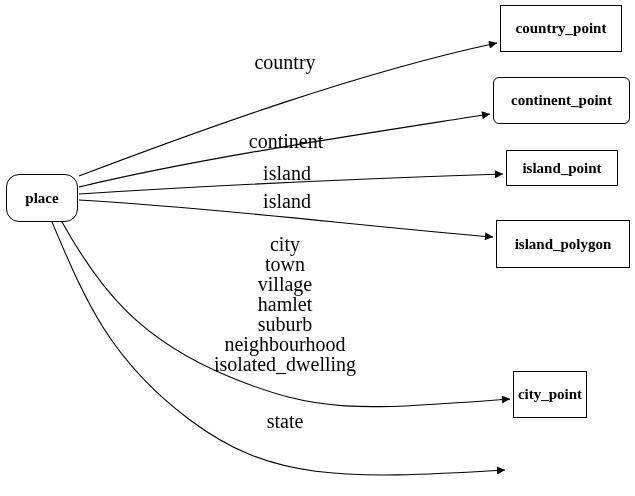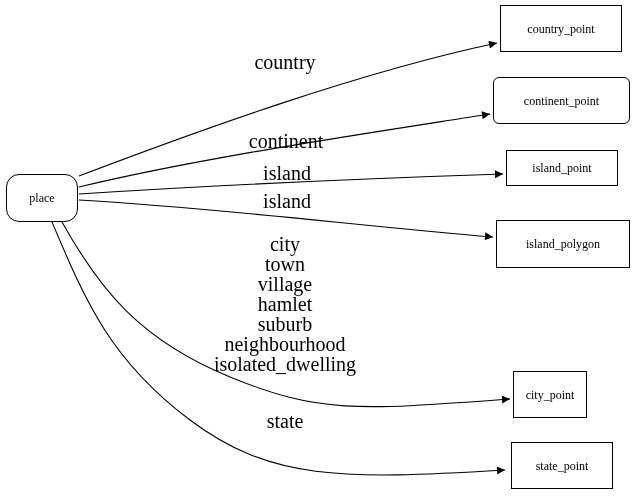--- a/index.html
+++ b/index.html
@@ -29,23 +29,24 @@
     stroke-width: 1.1;
   }
   .node {
     position: absolute;
     box-sizing: border-box;
     border: 1px solid #000000;
     background: #ffffff;
     display: flex;
     align-items: center;
     justify-content: center;
-    font-size: 12px;
+    font-size: 15px;
     line-height: 1;
     white-space: nowrap;
+    font-weight: bold;
   }
   .edge-label {
     position: absolute;
     transform: translate(-50%, -50%);
     font-size: 20px;
     line-height: 20px;
     text-align: center;
     white-space: pre-line;
   }
 </style>
@@ -73,21 +74,20 @@
   <div class="node" style="left:500px; top:5px; width:122px; height:47px;">country_point</div>
 
   <div class="node" style="left:493px; top:77px; width:137px; height:47px;border-radius:6px;">continent_point</div>
 
   <div class="node" style="left:506px; top:150px; width:112px; height:36px;">island_point</div>
 
   <div class="node" style="left:496px; top:220px; width:134px; height:48px;">island_polygon</div>
 
   <div class="node" style="left:513px; top:371px; width:74px; height:47px;">city_point</div>
 
-  <div class="node" style="left:511px; top:442px; width:102px; height:47px;">state_point</div>
 
   <div class="edge-label" style="left:285px; top:62px;">country</div>
 
   <div class="edge-label" style="left:286px; top:128px;margin-top:13px;">continent</div>
 
   <div class="edge-label" style="left:287px; top:173px;">island</div>
 
   <div class="edge-label" style="left:287px; top:201px;">island</div>
 
   <div class="edge-label" style="left:285px; top:304px;">city

